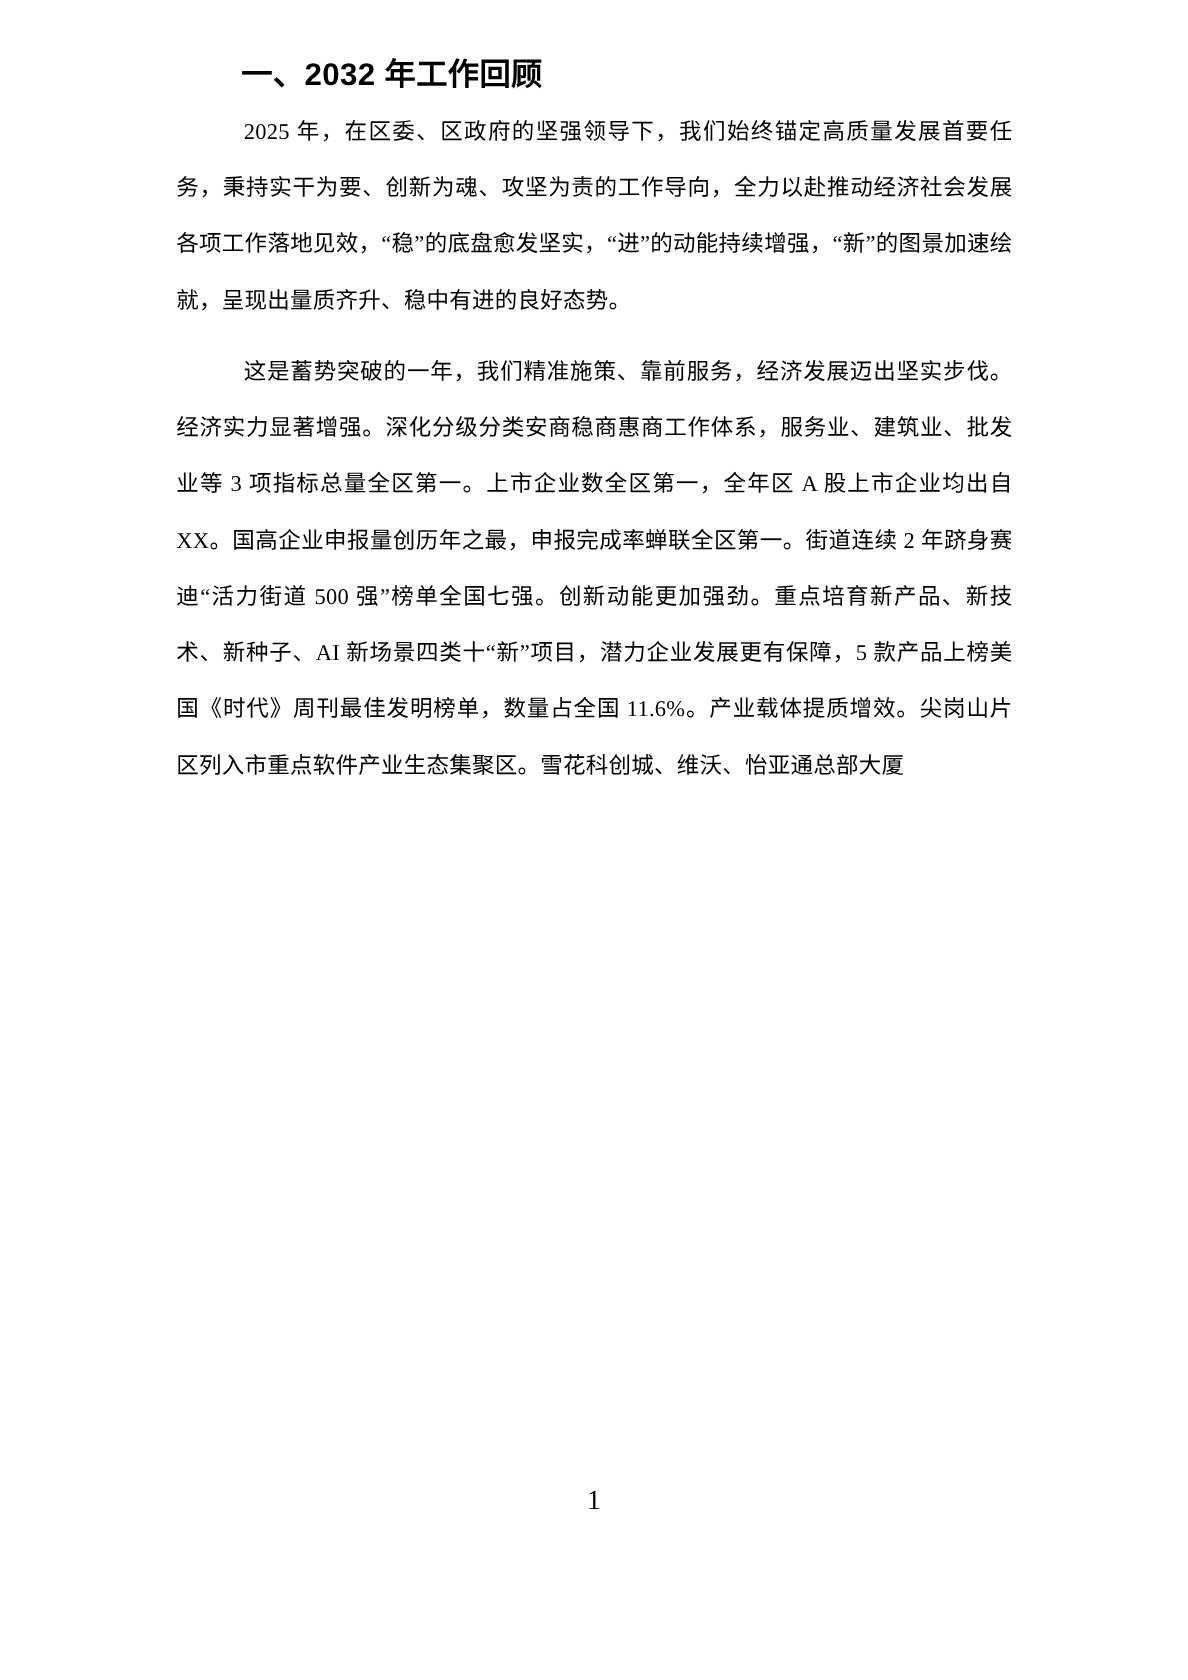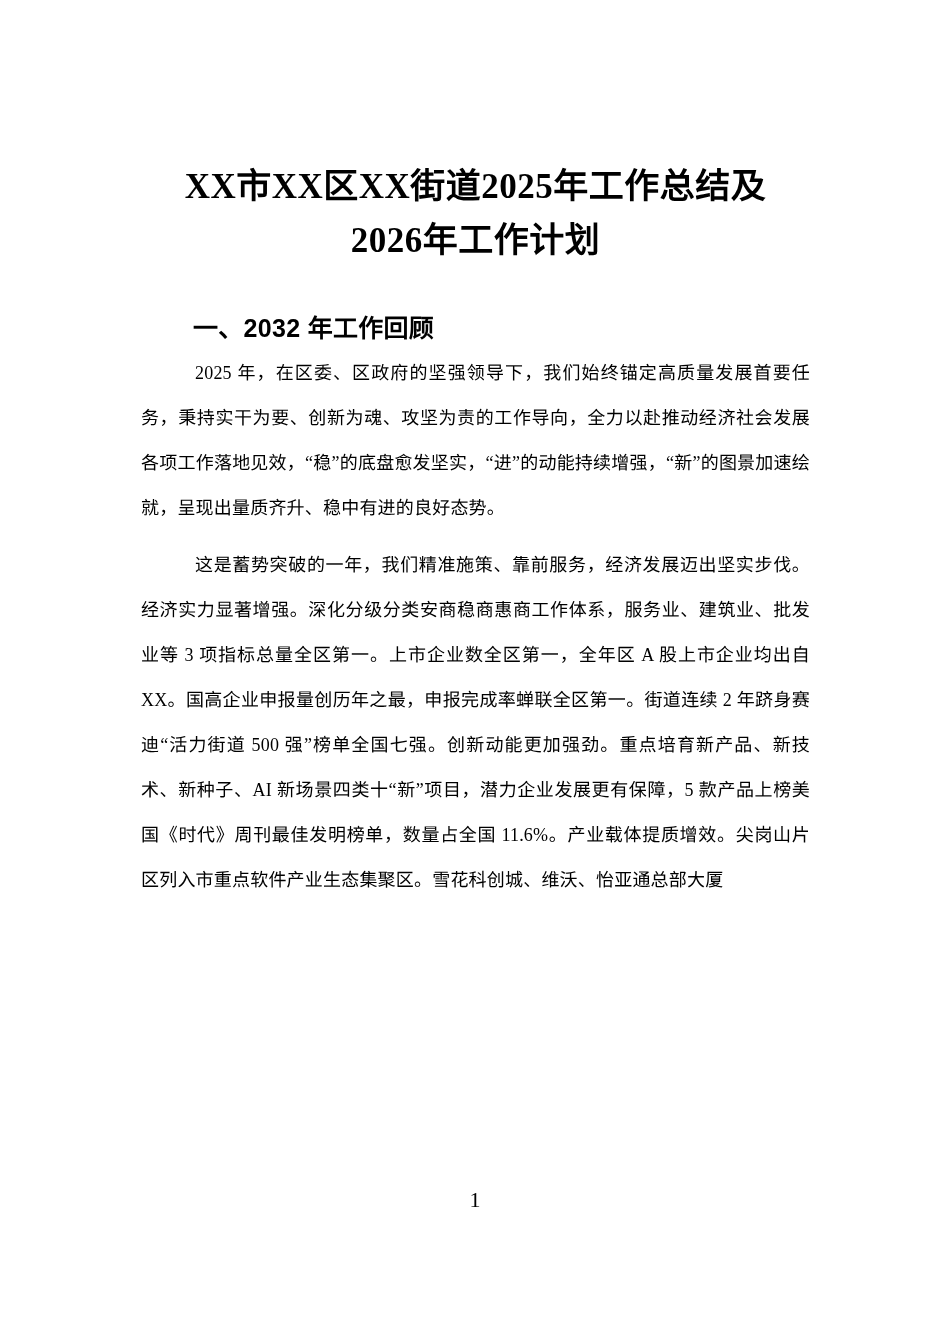--- a/index.html
+++ b/index.html
@@ -71,25 +71,20 @@
     color: #000000;
   }
 </style>
 </head>
 <body>
 
 <div class="page">
 
   <div class="content">
 
-    <h1 class="doc-title">
-      <span>XX市XX区XX街道2025年工作总结及</span>
-      <br>
-      <span>2026年工作计划</span>
-    </h1>
 
     <h2 class="section-heading">一、2032 年工作回顾</h2>
 
     <p class="body-para">2025 年，在区委、区政府的坚强领导下，我们始终锚定高质量发展首要任务，秉持实干为要、创新为魂、攻坚为责的工作导向，全力以赴推动经济社会发展各项工作落地见效，“稳”的底盘愈发坚实，“进”的动能持续增强，“新”的图景加速绘就，呈现出量质齐升、稳中有进的良好态势。</p>
 
     <p class="body-para">这是蓄势突破的一年，我们精准施策、靠前服务，经济发展迈出坚实步伐。经济实力显著增强。深化分级分类安商稳商惠商工作体系，服务业、建筑业、批发业等 3 项指标总量全区第一。上市企业数全区第一，全年区 A 股上市企业均出自XX。国高企业申报量创历年之最，申报完成率蝉联全区第一。街道连续 2 年跻身赛迪“活力街道 500 强”榜单全国七强。创新动能更加强劲。重点培育新产品、新技术、新种子、AI 新场景四类十“新”项目，潜力企业发展更有保障，5 款产品上榜美国《时代》周刊最佳发明榜单，数量占全国 11.6%。产业载体提质增效。尖岗山片区列入市重点软件产业生态集聚区。雪花科创城、维沃、怡亚通总部大厦</p>
 
   </div>
 
   <div class="page-number">1</div>

